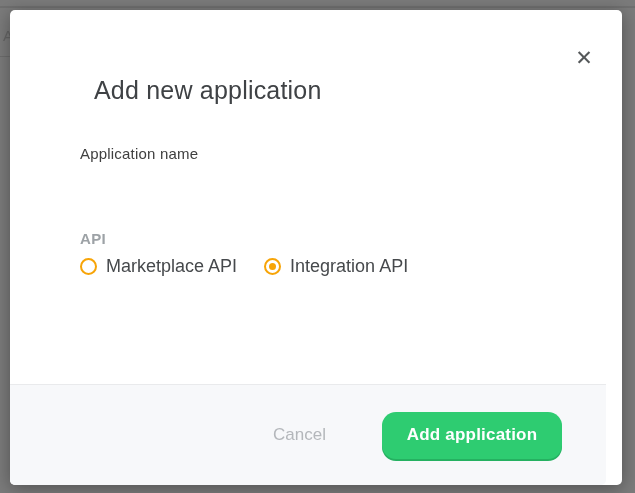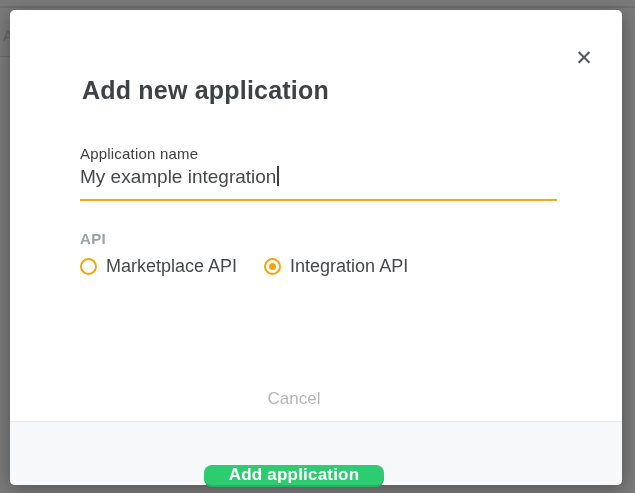--- a/index.html
+++ b/index.html
@@ -48,23 +48,23 @@
     font-size: 21px;
     line-height: 24px;
     text-align: center;
     color: #55585a;
     cursor: pointer;
     font-family: "DejaVu Sans", sans-serif;
   }
 
   .modal-title {
     position: absolute;
-    left: 72px; top: 66px;
+    left: 84px; top: 66px;
     font-size: 25px;
-    font-weight: bold;
+    font-weight: normal;
     color: #3f4245;
     letter-spacing: 0.2px;
   }
 
   .field-label {
     position: absolute;
     left: 70px; top: 135px;
     font-size: 15px;
     color: #404040;
     letter-spacing: 0.2px;
@@ -127,45 +127,44 @@
     background: transparent;
   }
   .radio-option.selected .radio-circle .dot { background: #f7a407; }
   .radio-text {
     font-size: 18px;
     color: #46494c;
   }
 
   .modal-footer {
     position: absolute;
-    left: 0; right: 0; bottom: 0;
-    height: 64px;
+    left: 0; right: 16px; bottom: 0;
+    height: 101px;
     background: #f7f8fa;
     border-top: 1px solid #e9eaec;
     border-radius: 0 0 5px 5px;
     display: flex;
     align-items: center;
     justify-content: flex-end;
     gap: 56px;
     padding-right: 44px;
-    flex-direction: column;
   }
   .cancel-btn {
     background: none;
     border: none;
     font-size: 17px;
     color: #b4b7bb;
     cursor: pointer;
     font-family: "Liberation Sans", sans-serif;
   }
   .submit-btn {
     width: 180px; height: 47px;
     background: #2ecc71;
     border: none;
-    border-radius: 8px;
+    border-radius: 14px;
     box-shadow: 0 2px 0 #25b161;
     color: #ffffff;
     font-size: 17px;
     font-weight: bold;
     letter-spacing: 0.2px;
     cursor: pointer;
     font-family: "Liberation Sans", sans-serif;
   }
 </style>
 </head>
@@ -176,23 +175,20 @@
 <div class="bg-line-left"></div>
 
 <div class="modal">
 
   <button class="close-btn">✕</button>
 
   <h1 class="modal-title">Add new application</h1>
 
   <label class="field-label">Application name</label>
 
-  <div class="name-input" role="textbox">
-    <span>My example integration</span><span class="caret"></span>
-  </div>
 
   <div class="api-label">API</div>
 
   <div class="radio-row">
     <div class="radio-option">
       <span class="radio-circle">
           <span class="dot"></span>
         </span>
       <span class="radio-text">Marketplace API</span>
     </div>

